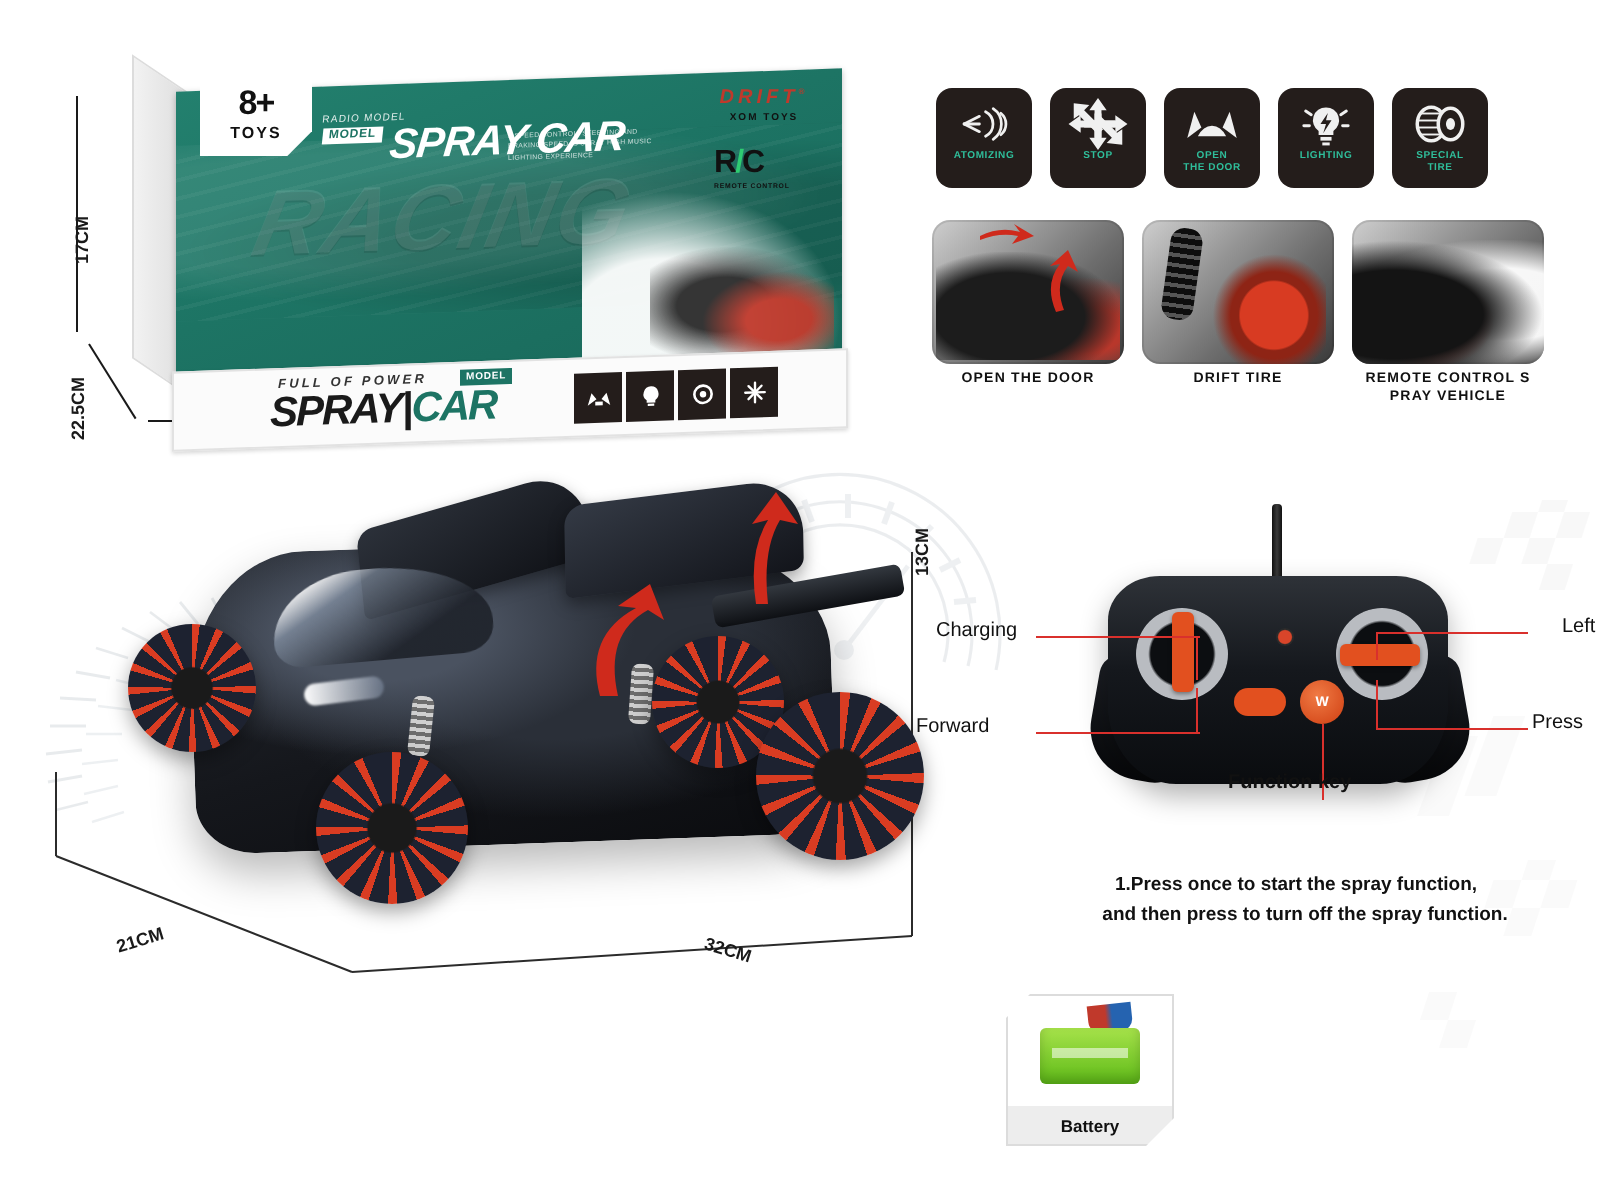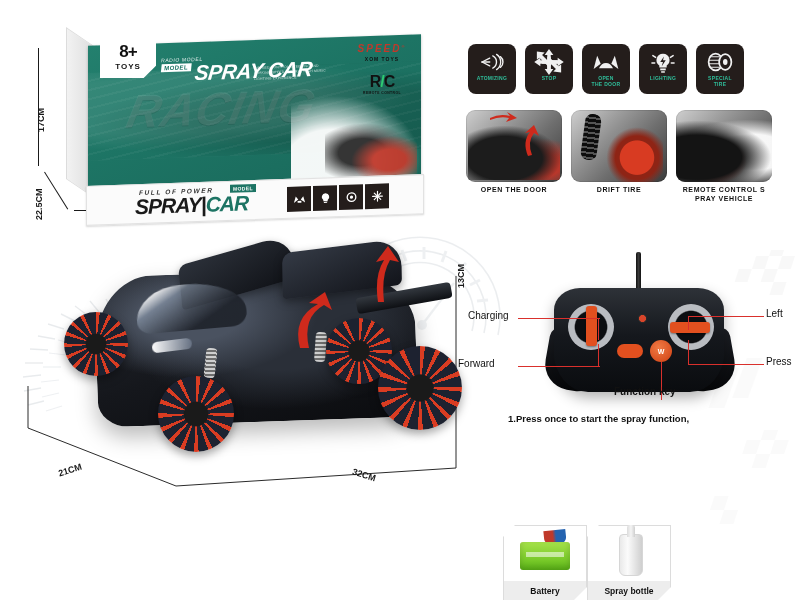--- a/index.html
+++ b/index.html
@@ -66,21 +66,21 @@
     clip-path:polygon(0 0,100% 0,100% 72%,78% 100%,0 100%);
     text-align:center;z-index:6;
   }
   .pkg-age .n{display:block;margin-top:9px;font-size:17px;font-weight:bold;color:#111;line-height:1;letter-spacing:-1px;}
   .pkg-age .a{display:block;margin-top:2px;font-size:8px;font-weight:bold;color:#111;letter-spacing:1px;}
   
   .pkg-brand{position:absolute;right:10px;top:14px;width:58px;text-align:center;z-index:6;}
   .pkg-brand .logo{font-size:10px;font-weight:bold;font-style:italic;color:#c0392b;letter-spacing:2px;line-height:1;}
   .pkg-brand .logo sup{font-size:4px;vertical-align:super;}
   .pkg-brand .toys{font-size:5px;font-weight:bold;color:#111;letter-spacing:1px;margin-top:2px;}
-  .pkg-rc{position:absolute;right:14px;top:44px;width:50px;text-align:center;z-index:6;}
+  .pkg-rc{position:absolute;right:14px;top:44px;width:50px;z-index:6;}
   .pkg-rc .rc{font-size:16px;font-weight:bold;color:#111;letter-spacing:-1px;line-height:1;}
   .pkg-rc .rc i{color:#2ecc71;font-style:normal;}
   .pkg-rc .rcs{font-size:3.4px;font-weight:bold;color:#111;letter-spacing:.4px;margin-top:1px;}
   
   .pkg-band{
     position:absolute;left:20px;top:150px;width:336px;height:38px;background:#fbfbfb;
     border:1px solid #e2e2e2;box-shadow:0 1px 2px rgba(0,0,0,.16);
     transform:skewY(-2.0deg);overflow:hidden;
   }
   .pkg-band .fop{position:absolute;left:52px;top:4px;font-size:6.5px;font-weight:bold;color:#333;letter-spacing:1.6px;font-style:italic;}
@@ -265,26 +265,26 @@
     position:absolute;left:158px;top:88px;width:22px;height:22px;border-radius:50%;
     background:radial-gradient(circle at 40% 35%,#f07a44,#cf3f12);
     display:flex;align-items:center;justify-content:center;color:#fff;font-size:7px;font-weight:bold;
   }
   .rc-led{position:absolute;left:146px;top:62px;width:9px;height:9px;border-radius:50%;background:radial-gradient(circle,#d8452a 0 50%,#2a2a2a 60%);}
   .cal{position:absolute;font-size:10px;color:#111;white-space:nowrap;}
   .calline{position:absolute;background:#d9302c;height:1px;}
   .calline.v{width:1px;}
 
   
-  .instr{position:absolute;left:508px;top:412px;width:280px;font-size:9.5px;color:#111;line-height:1.55;font-weight:bold;}
+  .instr{position:absolute;left:508px;top:436px;width:280px;font-size:9.5px;color:#111;line-height:1.55;font-weight:bold;text-align:center;}
   .instr p{margin:0;}
   .instr p.ind{padding-left:9px;}
 
   
-  .acc-row{position:absolute;left:503px;top:525px;display:flex;text-align:right;}
+  .acc-row{position:absolute;left:503px;top:497px;display:flex;gap:11px;text-align:right;}
   .acc{
     width:82px;height:74px;background:#fff;border:1px solid #dcdcdc;position:relative;
     clip-path:polygon(12px 0,100% 0,100% 62px,70px 100%,0 100%,0 12px);
     box-shadow:0 1px 2px rgba(0,0,0,.07);
   }
   .acc .art{position:absolute;left:0;top:4px;width:82px;height:46px;}
   .acc .cap{
     position:absolute;left:0;bottom:0;width:82px;height:19px;background:#ededed;
     display:flex;align-items:center;justify-content:center;
     font-size:8.5px;font-weight:bold;color:#111;
@@ -415,21 +415,21 @@
         </div>
         <div class="pkg-desc">3 SPEED CONTROL, STEERING AND BRAKING SPEED IS SPRAY HIGH MUSIC LIGHTING EXPERIENCE</div>
       </div>
 
       <div class="pkg-age">
         <span class="n">8+</span>
         <span class="a">TOYS</span>
       </div>
 
       <div class="pkg-brand">
-        <div class="logo"><span>SPEED</span><sup>®</sup></div>
+        <div class="logo"><span>DRIFT</span><sup>®</sup></div>
         <div class="toys">XOM TOYS</div>
       </div>
       <div class="pkg-rc">
         <div class="rc">R<i>/</i>C</div>
         <div class="rcs">REMOTE CONTROL</div>
       </div>
 
       <div class="pkg-band">
         <div class="fop">FULL OF POWER</div>
         <div class="mdl2">MODEL</div>
@@ -626,40 +626,35 @@
     <div class="calline" style="left:26px;top:114px;width:82px;"></div>
     <div class="calline v" style="left:106px;top:92px;height:22px;"></div>
     <div class="calline" style="left:196px;top:64px;width:76px;"></div>
     <div class="calline v" style="left:196px;top:64px;height:14px;"></div>
     <div class="calline" style="left:196px;top:112px;width:76px;"></div>
     <div class="calline v" style="left:196px;top:88px;height:24px;"></div>
     <div class="calline v" style="left:169px;top:110px;height:38px;"></div>
 
     <div class="cal" style="left:-24px;top:58px;">Charging</div>
     <div class="cal" style="left:-34px;top:106px;">Forward</div>
-    <div class="cal" style="left:274px;top:56px;">Left</div>
+    <div class="cal" style="left:289px;top:56px;">Left</div>
     <div class="cal" style="left:274px;top:104px;">Press</div>
     <div class="cal" style="left:122px;top:134px;font-weight:bold;">Function key</div>
   </div>
 
   <div class="instr">
     <p>1.Press once to start the spray function,</p>
+    <p class="ind">and then press to turn off the spray function.</p>
   </div>
 
   <div class="acc-row">
     <div class="acc">
       <div class="art">
         <div class="battwire"></div>
         <div class="batt"></div>
       </div>
       <div class="cap">Battery</div>
     </div>
 
 
-    <div class="acc">
-      <div class="art">
-        <div class="bottle"></div>
-      </div>
-      <div class="cap">Spray bottle</div>
-    </div>
   </div>
 
 </div>
 
 </body></html>

